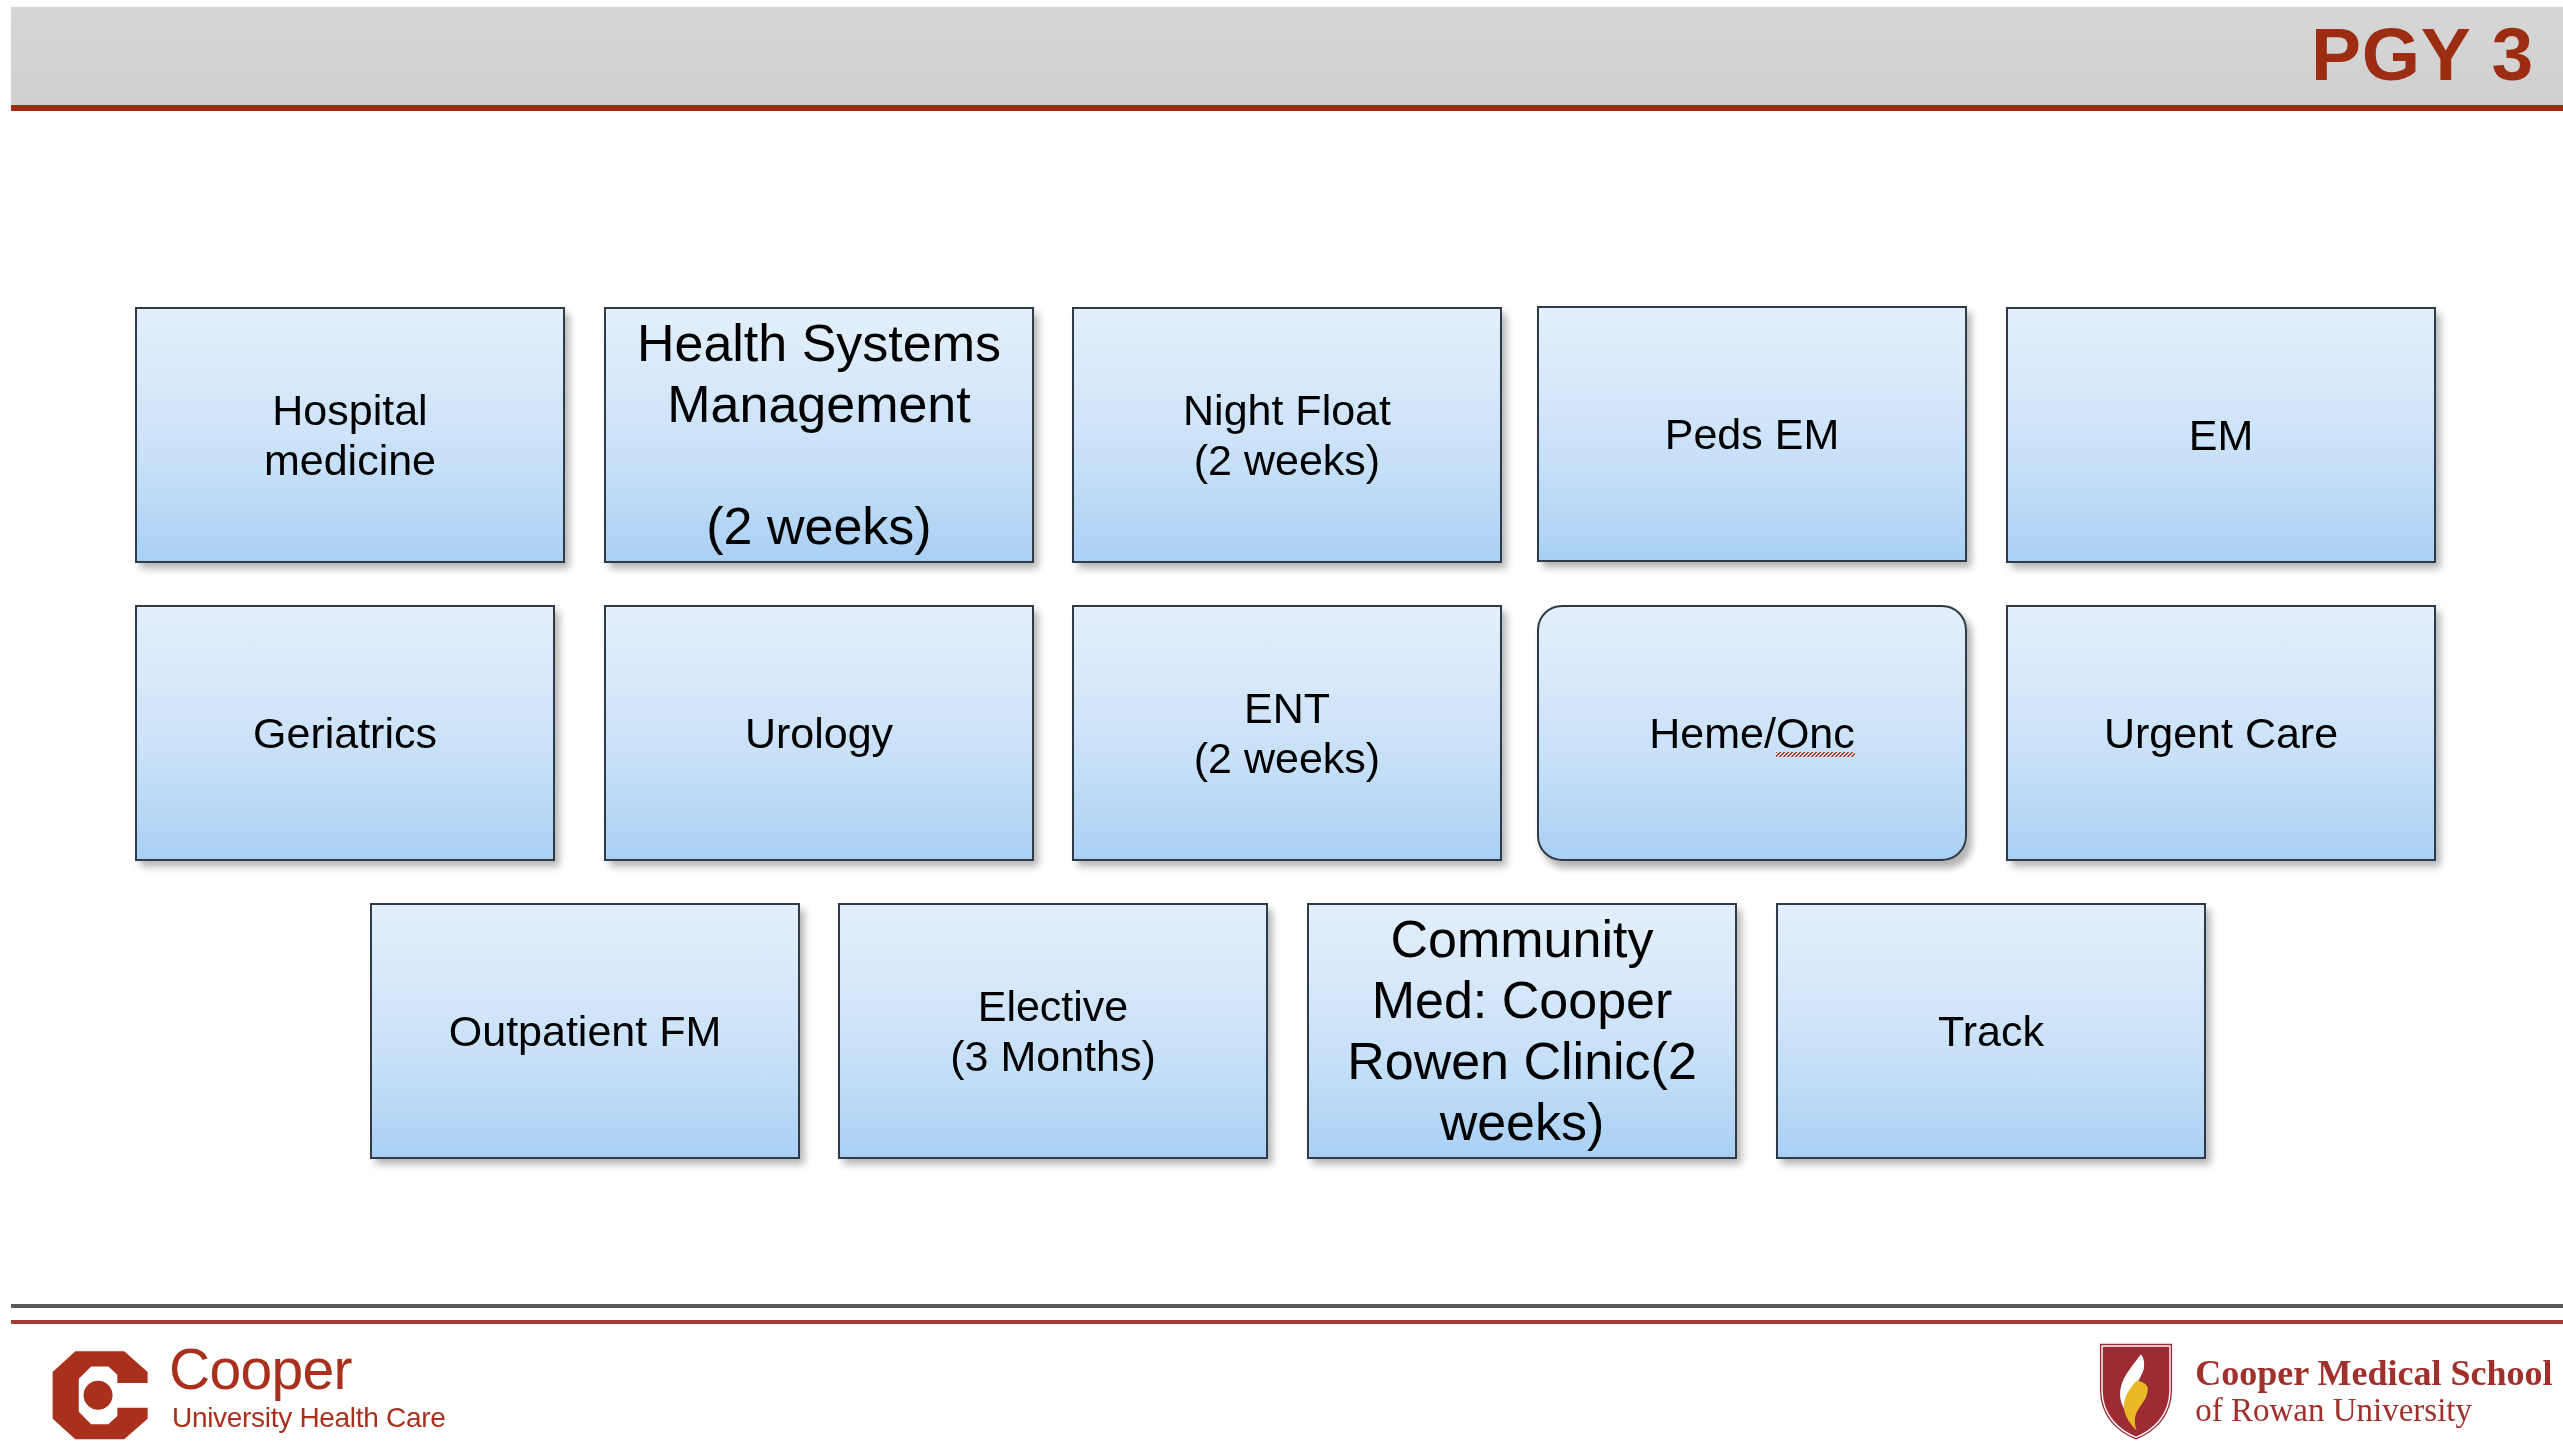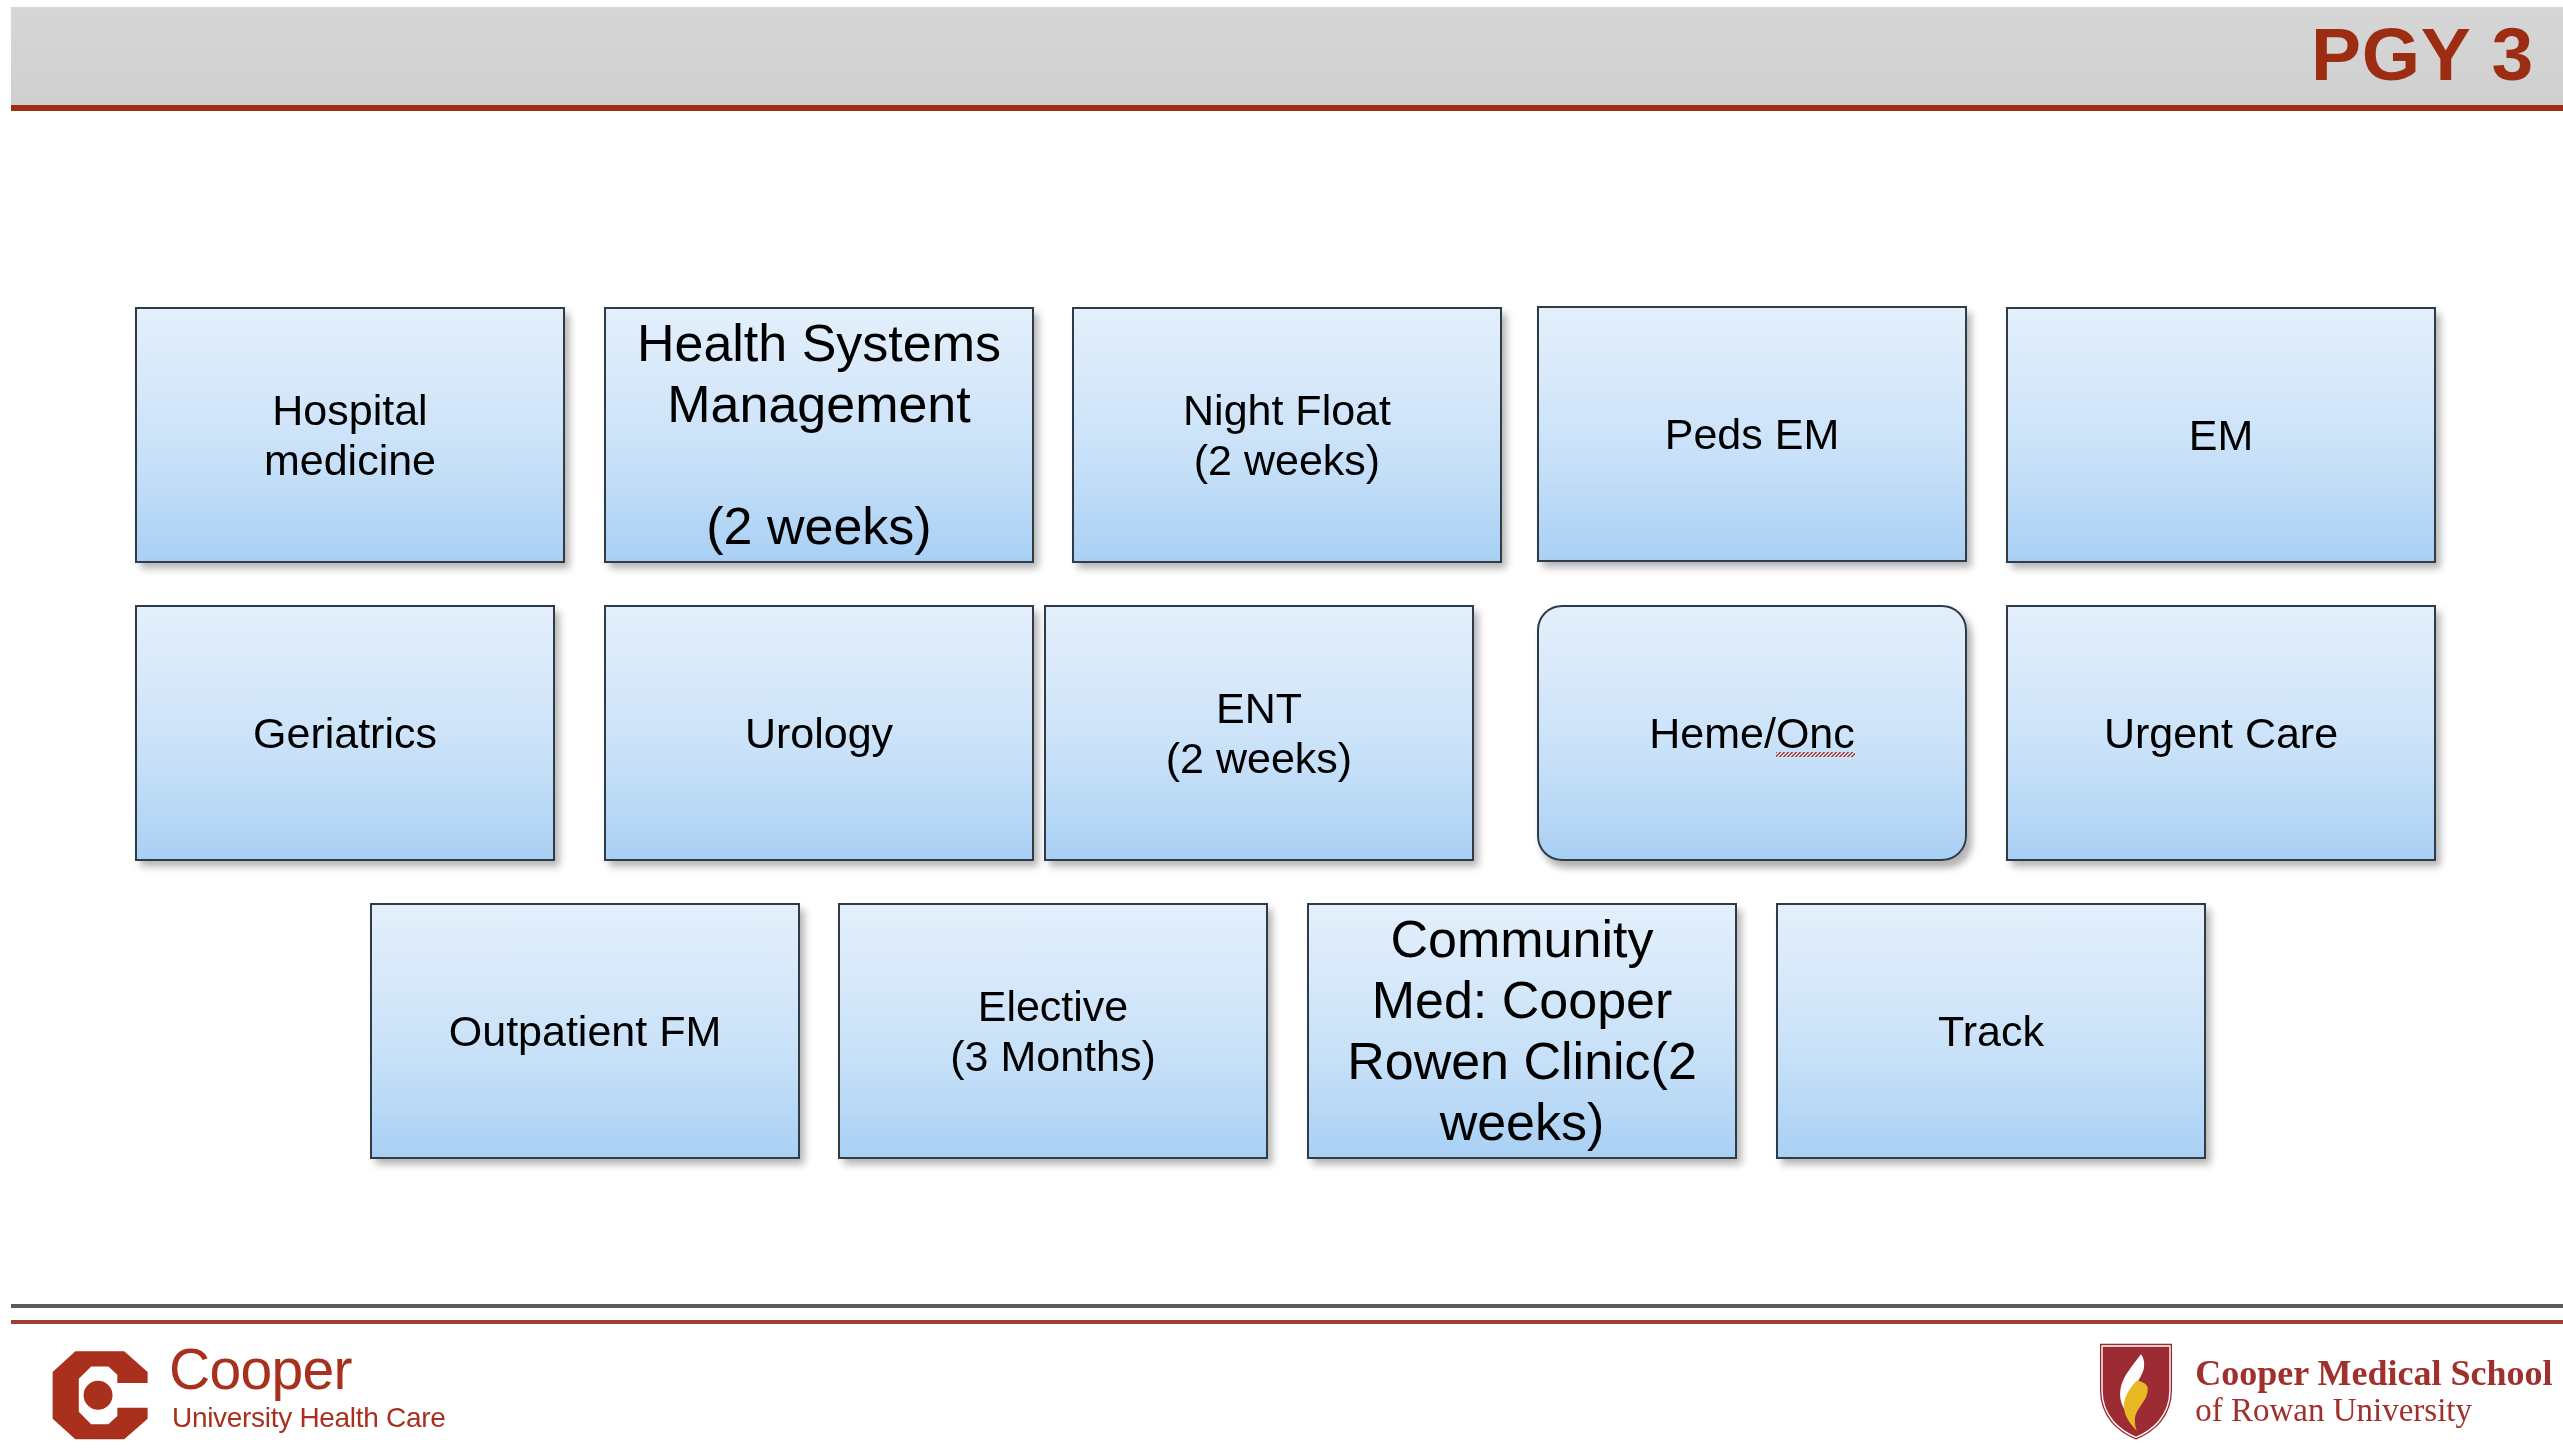--- a/index.html
+++ b/index.html
@@ -187,21 +187,21 @@
       </div>
       <div class="box" style="left: 2006px; top: 307px; width: 430px; height: 256px;">
         <span class="lbl">EM</span>
       </div>
       <div class="box" style="left: 135px; top: 605px; width: 420px; height: 256px;">
         <span class="lbl">Geriatrics</span>
       </div>
       <div class="box" style="left: 604px; top: 605px; width: 430px; height: 256px;">
         <span class="lbl">Urology</span>
       </div>
-      <div class="box" style="left: 1044px; top: 605px; width: 430px; height: 256px;">
+      <div class="box" style="left: 1072px; top: 605px; width: 430px; height: 256px;">
         <span class="lbl">ENT
 (2 weeks)</span>
       </div>
       <div class="box" style="left: 1537px; top: 605px; width: 430px; height: 256px; border-radius: 25px;">
         <span class="lbl">Heme/<span class="squiggle">Onc</span></span>
       </div>
       <div class="box" style="left: 2006px; top: 605px; width: 430px; height: 256px;">
         <span class="lbl">Urgent Care</span>
       </div>
       <div class="box" style="left: 370px; top: 903px; width: 430px; height: 256px;">

